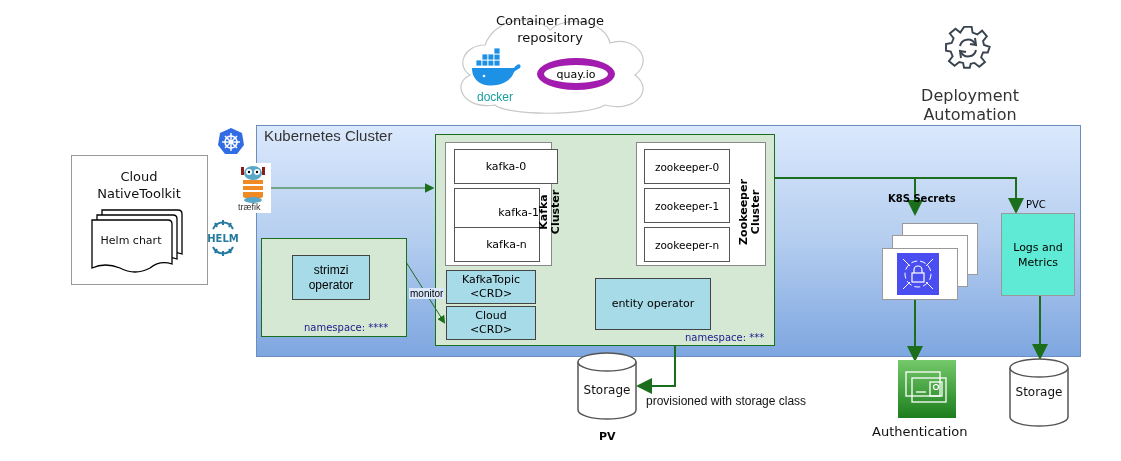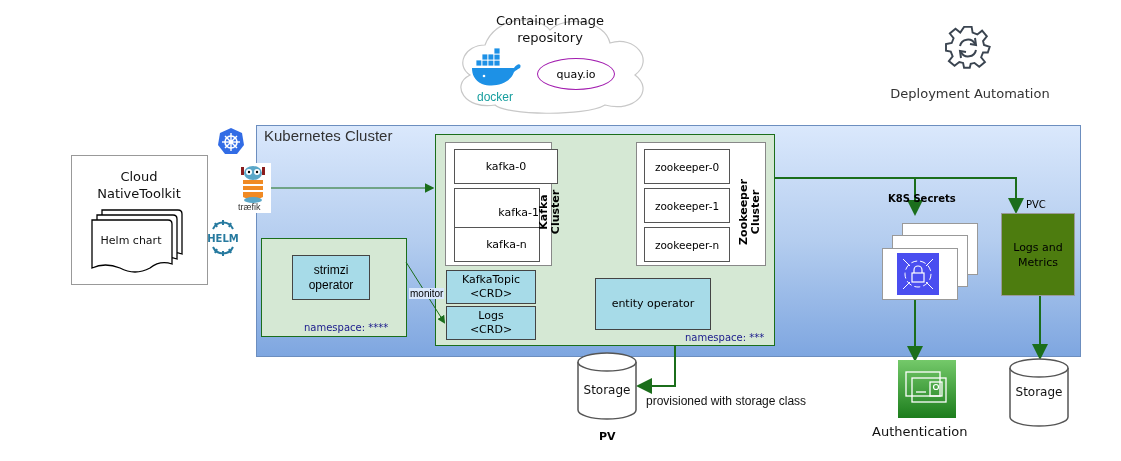--- a/index.html
+++ b/index.html
@@ -32,32 +32,32 @@
       <rect x="18" y="12" width="6" height="6"></rect>
       <rect x="24" y="12" width="6" height="6"></rect>
     <rect x="12" y="6" width="6" height="6"></rect>
       <rect x="18" y="6" width="6" height="6"></rect>
       <rect x="24" y="6" width="6" height="6"></rect>
     <rect x="24" y="0" width="6" height="6"></rect>
   </g>
   <circle cx="14" cy="28" r="1.3" fill="#fff"></circle>
 </svg>
 <div class="abs" style="left:477px;top:90px;font-family:'Liberation Sans',sans-serif;font-size:12px;color:#169e9e;">docker</div>
-<div class="box" style="left:537px;top:58px;width:78px;height:32px;border:1px solid #a21caf;border-radius:50%;background:#fff;font-size:11px;">
+<div class="box" style="left:537px;top:58px;width:78px;height:32px;border:7px solid #a21caf;border-radius:50%;background:#fff;font-size:11px;">
     <span>quay.io</span>
   </div>
 
 <svg class="abs" style="left:945px;top:25px;" width="46" height="46" viewBox="0 0 46 46">
   <path d="M19,3 L27,3 L28,9 L33,11 L38,7 L43,13 L39,18 L40,22 L46,24 L44,30 L39,30 L37,35 L41,40 L35,45 L30,41 L26,42 L25,46 L19,46 L18,41 L14,40 L9,44 L3,39 L7,34 L5,29 L0,28 L0,21 L6,20 L8,15 L4,10 L10,5 L15,9 Z" fill="none" stroke="#3a4450" stroke-width="2" transform="translate(1,-1) scale(0.95)"></path>
   <path d="M15,21 A8,8 0 0 1 30,19" fill="none" stroke="#3a4450" stroke-width="2"></path>
   <path d="M30,13 L31,20 L25,19" fill="none" stroke="#3a4450" stroke-width="2"></path>
   <path d="M31,25 A8,8 0 0 1 16,27" fill="none" stroke="#3a4450" stroke-width="2"></path>
   <path d="M16,33 L15,26 L21,27" fill="none" stroke="#3a4450" stroke-width="2"></path>
 </svg>
-<div class="abs hand" style="left:880px;top:86px;width:180px;text-align:center;font-size:13px;color:#333;">Deployment Automation</div>
+<div class="abs hand" style="left:880px;top:86px;width:180px;text-align:center;font-size:16px;color:#333;">Deployment Automation</div>
 
 <div class="abs" style="left:71px;top:155px;width:135px;height:128px;border:1px solid #999;background:#fff;"></div>
 <div class="abs hand" style="left:80px;top:168px;width:118px;text-align:center;font-size:13px;line-height:17px;">Cloud NativeToolkit</div>
 <svg class="abs" style="left:90px;top:208px;" width="95" height="65">
   <path d="M12,2 L88,2 Q92,2 92,6 L92,46 Q80,42 70,50 Q55,58 40,50 Q25,44 12,50 Z" fill="#fff" stroke="#000" stroke-width="1.3"></path>
   <path d="M7,7 L83,7 Q87,7 87,11 L87,51 Q75,47 65,55 Q50,63 35,55 Q20,49 7,55 Z" fill="#fff" stroke="#000" stroke-width="1.3"></path>
   <path d="M2,12 L78,12 Q82,12 82,16 L82,56 Q70,52 60,60 Q45,68 30,60 Q15,54 2,60 Z" fill="#fff" stroke="#000" stroke-width="1.3"></path>
 </svg>
 <div class="abs hand" style="left:96px;top:234px;width:70px;text-align:center;font-size:11px;">Helm chart</div>
 
@@ -136,21 +136,21 @@
 <div class="box white" style="left:644px;top:227px;width:86px;height:35px;font-size:10.5px;">
     <span>zookeeper-n</span>
   </div>
 <div class="vlabel" style="left:715px;top:200px;width:70px;white-space:normal;">Zookeeper Cluster</div>
 
 <div class="box crd" style="left:446px;top:270px;width:90px;height:34px;flex-direction:column;">
   <span>KafkaTopic</span>
   <span>&lt;CRD&gt;</span>
 </div>
 <div class="box crd" style="left:446px;top:306px;width:90px;height:34px;flex-direction:column;">
-  <span>Logs</span>
+  <span>Cloud</span>
   <span>&lt;CRD&gt;</span>
 </div>
 
 <div class="box crd" style="left:595px;top:278px;width:116px;height:52px;">
     <span>entity operator</span>
   </div>
 <div class="nslabel" style="left:685px;top:332px;">namespace: ***</div>
 
 <svg class="lines" width="1121" height="461">
   <defs>
@@ -182,21 +182,21 @@
       <line x1="6" y1="6" x2="13" y2="13"></line>
       <line x1="36" y1="6" x2="29" y2="13"></line>
       <line x1="6" y1="36" x2="13" y2="29"></line>
       <line x1="36" y1="36" x2="29" y2="29"></line>
     </g>
   <rect x="15" y="20" width="12" height="9" fill="none" stroke="#fff" stroke-width="1.2"></rect>
   <path d="M17,20 L17,17 A4,4 0 0 1 25,17 L25,20" fill="none" stroke="#fff" stroke-width="1.2"></path>
 </svg>
 
 <div class="abs" style="left:1026px;top:199px;font-weight:normal;font-size:10px;">PVC</div>
-<div class="box" style="left:1001px;top:213px;width:74px;height:83px;background:#4d7c0f;border:1px solid #999;font-size:11px;line-height:15px;padding:0 4px;">
+<div class="box" style="left:1001px;top:213px;width:74px;height:83px;background:#5eead4;border:1px solid #999;font-size:11px;line-height:15px;padding:0 4px;">
     <span>Logs and Metrics</span>
   </div>
 
 <svg class="abs" style="left:576px;top:352px;" width="62" height="70">
   <path d="M2,10 L2,58 A29,9 0 0 0 60,58 L60,10" fill="#fff" stroke="#555" stroke-width="1.5"></path>
   <ellipse cx="31" cy="10" rx="29" ry="9" fill="#fff" stroke="#555" stroke-width="1.5"></ellipse>
 </svg>
 <div class="abs hand" style="left:576px;top:383px;width:62px;text-align:center;font-size:12px;">Storage</div>
 <div class="abs" style="left:599px;top:430px;font-weight:bold;font-size:11px;">PV</div>
 <div class="abs" style="left:646px;top:394px;font-family:'Liberation Sans',sans-serif;font-size:12px;color:#111;">provisioned with storage class</div>

